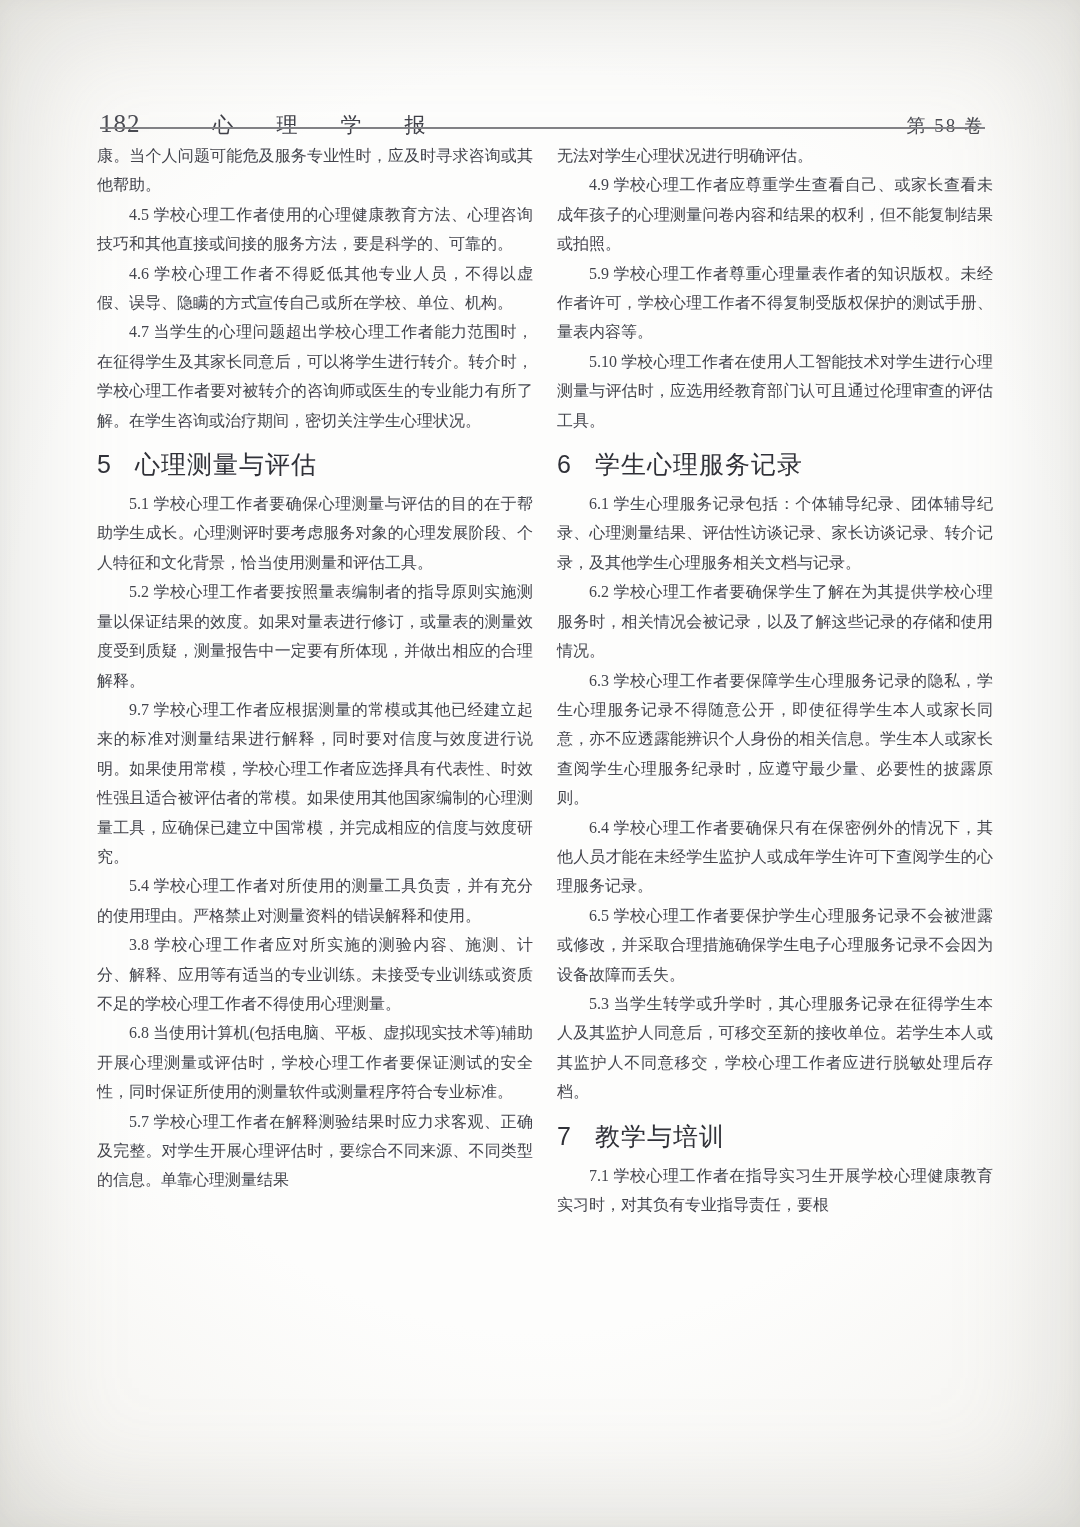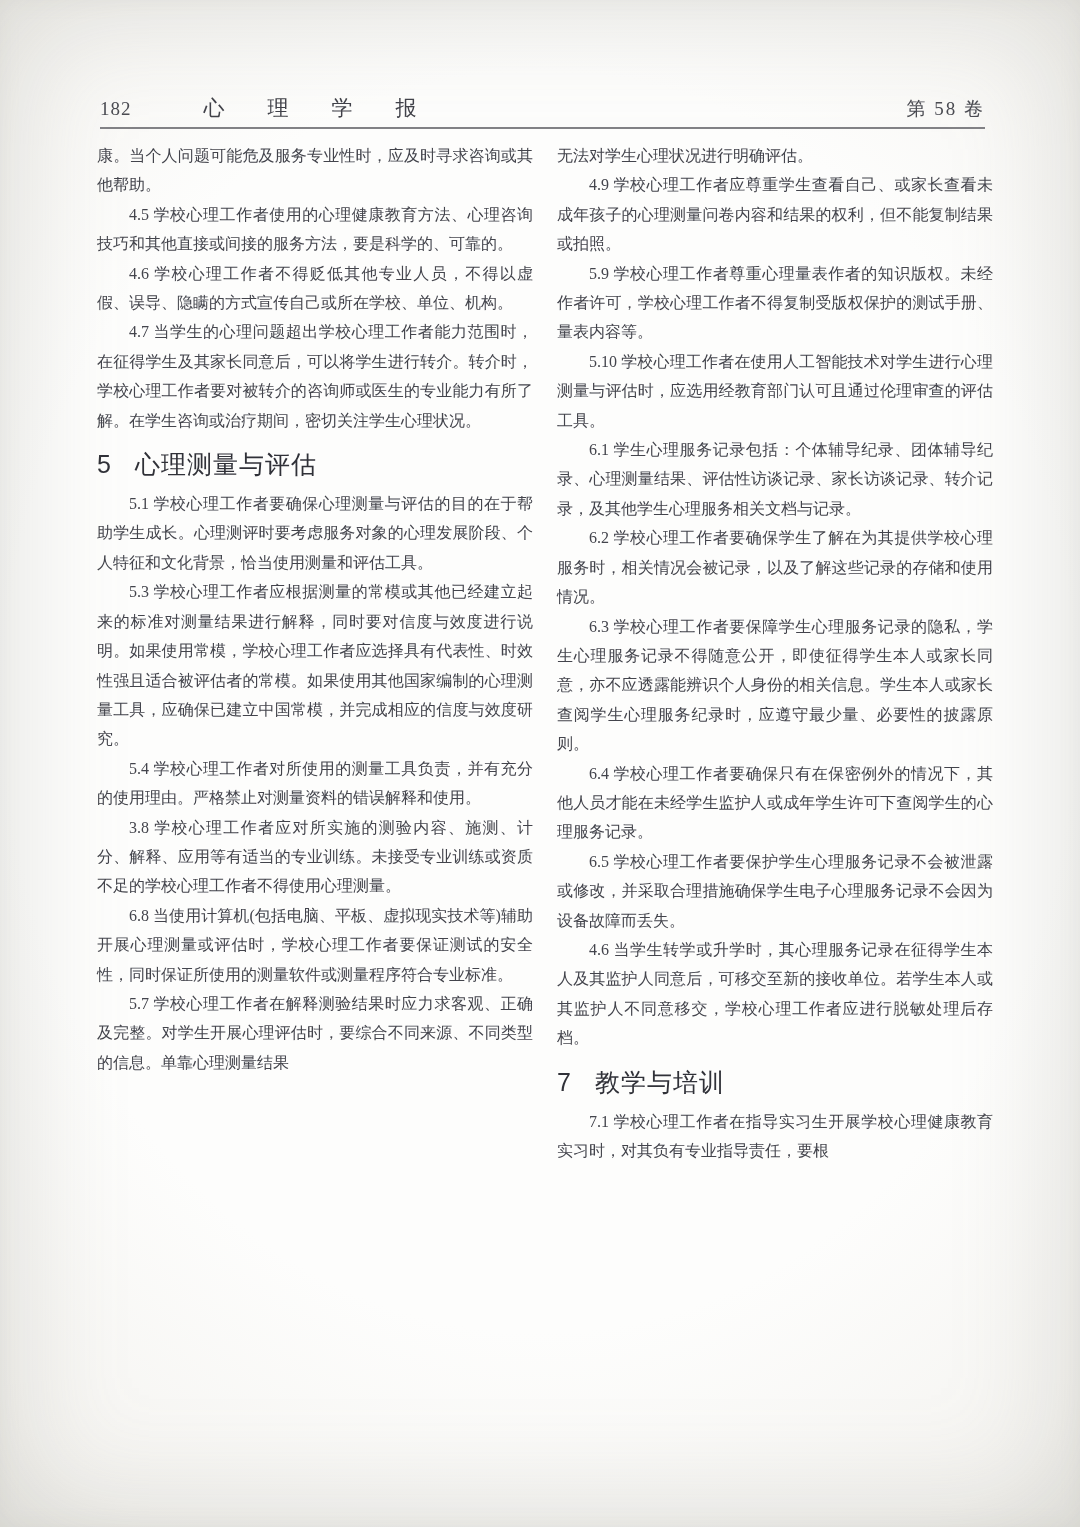--- a/index.html
+++ b/index.html
@@ -25,23 +25,24 @@
   }
   .page-header {
     position: absolute;
     top: 94px;
     left: 100px;
     width: 885px;
     display: flex;
     align-items: baseline;
   }
   .page-number {
-    font-size: 19px;
+    font-size: 25px;
     letter-spacing: 1px;
     color: #4a4b52;
+    margin-top: 16px;
   }
   .journal-title {
     flex: 1;
     text-align: left;
     font-size: 21px;
     letter-spacing: 43px;
     position: relative;
     left: 72px;
     color: #404149;
     white-space: nowrap;
@@ -101,34 +102,36 @@
   </div>
   <hr class="header-rule">
   <div class="content-columns">
     <div class="column">
         <p class="para">康。当个人问题可能危及服务专业性时，应及时寻求咨询或其他帮助。</p>
         <p class="para indent">4.5  学校心理工作者使用的心理健康教育方法、心理咨询技巧和其他直接或间接的服务方法，要是科学的、可靠的。</p>
         <p class="para indent">4.6  学校心理工作者不得贬低其他专业人员，不得以虚假、误导、隐瞒的方式宣传自己或所在学校、单位、机构。</p>
         <p class="para indent">4.7  当学生的心理问题超出学校心理工作者能力范围时，在征得学生及其家长同意后，可以将学生进行转介。转介时，学校心理工作者要对被转介的咨询师或医生的专业能力有所了解。在学生咨询或治疗期间，密切关注学生心理状况。</p>
         <div class="section-heading"><span class="sec-num">5</span><span class="sec-title">心理测量与评估</span></div>
         <p class="para indent">5.1  学校心理工作者要确保心理测量与评估的目的在于帮助学生成长。心理测评时要考虑服务对象的心理发展阶段、个人特征和文化背景，恰当使用测量和评估工具。</p>
-        <p class="para indent">5.3  学校心理工作者应根据测量的常模或其他已经建立起来的标准对测量结果进行解释，同时要对信度与效度进行说明。如果使用常模，学校心理工作者应选择具有代表性、时效性强且适合被评估者的常模。如果使用其他国家编制的心理测量工具，应确保已建立中国常模，并完成相应的信度与效度研究。</p>
+        <p class="para indent">5.2  学校心理工作者要按照量表编制者的指导原则实施测量以保证结果的效度。如果对量表进行修订，或量表的测量效度受到质疑，测量报告中一定要有所体现，并做出相应的合理解释。</p>
+        <p class="para indent">9.7  学校心理工作者应根据测量的常模或其他已经建立起来的标准对测量结果进行解释，同时要对信度与效度进行说明。如果使用常模，学校心理工作者应选择具有代表性、时效性强且适合被评估者的常模。如果使用其他国家编制的心理测量工具，应确保已建立中国常模，并完成相应的信度与效度研究。</p>
         <p class="para indent">5.4  学校心理工作者对所使用的测量工具负责，并有充分的使用理由。严格禁止对测量资料的错误解释和使用。</p>
         <p class="para indent">3.8  学校心理工作者应对所实施的测验内容、施测、计分、解释、应用等有适当的专业训练。未接受专业训练或资质不足的学校心理工作者不得使用心理测量。</p>
         <p class="para indent">6.8  当使用计算机(包括电脑、平板、虚拟现实技术等)辅助开展心理测量或评估时，学校心理工作者要保证测试的安全性，同时保证所使用的测量软件或测量程序符合专业标准。</p>
         <p class="para indent">5.7  学校心理工作者在解释测验结果时应力求客观、正确及完整。对学生开展心理评估时，要综合不同来源、不同类型的信息。单靠心理测量结果</p>
       </div>
     <div class="column">
         <p class="para">无法对学生心理状况进行明确评估。</p>
         <p class="para indent">4.9  学校心理工作者应尊重学生查看自己、或家长查看未成年孩子的心理测量问卷内容和结果的权利，但不能复制结果或拍照。</p>
         <p class="para indent">5.9  学校心理工作者尊重心理量表作者的知识版权。未经作者许可，学校心理工作者不得复制受版权保护的测试手册、量表内容等。</p>
         <p class="para indent">5.10  学校心理工作者在使用人工智能技术对学生进行心理测量与评估时，应选用经教育部门认可且通过伦理审查的评估工具。</p>
+        <div class="section-heading"><span class="sec-num">6</span><span class="sec-title">学生心理服务记录</span></div>
         <p class="para indent">6.1  学生心理服务记录包括：个体辅导纪录、团体辅导纪录、心理测量结果、评估性访谈记录、家长访谈记录、转介记录，及其他学生心理服务相关文档与记录。</p>
         <p class="para indent">6.2  学校心理工作者要确保学生了解在为其提供学校心理服务时，相关情况会被记录，以及了解这些记录的存储和使用情况。</p>
         <p class="para indent">6.3  学校心理工作者要保障学生心理服务记录的隐私，学生心理服务记录不得随意公开，即使征得学生本人或家长同意，亦不应透露能辨识个人身份的相关信息。学生本人或家长查阅学生心理服务纪录时，应遵守最少量、必要性的披露原则。</p>
         <p class="para indent">6.4  学校心理工作者要确保只有在保密例外的情况下，其他人员才能在未经学生监护人或成年学生许可下查阅学生的心理服务记录。</p>
         <p class="para indent">6.5  学校心理工作者要保护学生心理服务记录不会被泄露或修改，并采取合理措施确保学生电子心理服务记录不会因为设备故障而丢失。</p>
-        <p class="para indent">4.6  当学生转学或升学时，其心理服务记录在征得学生本人及其监护人同意后，可移交至新的接收单位。若学生本人或其监护人不同意移交，学校心理工作者应进行脱敏处理后存档。</p>
+        <p class="para indent">5.3  当学生转学或升学时，其心理服务记录在征得学生本人及其监护人同意后，可移交至新的接收单位。若学生本人或其监护人不同意移交，学校心理工作者应进行脱敏处理后存档。</p>
         <div class="section-heading"><span class="sec-num">7</span><span class="sec-title">教学与培训</span></div>
         <p class="para indent">7.1  学校心理工作者在指导实习生开展学校心理健康教育实习时，对其负有专业指导责任，要根</p>
       </div>
   </div>
 </div>
 
 </body></html>

